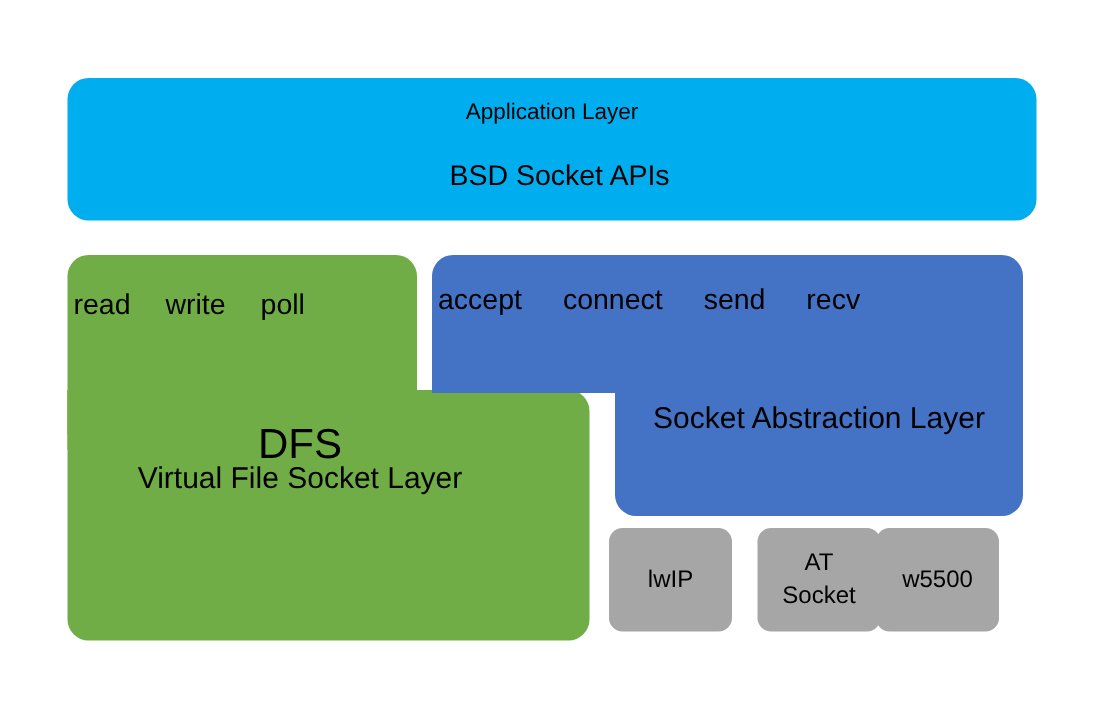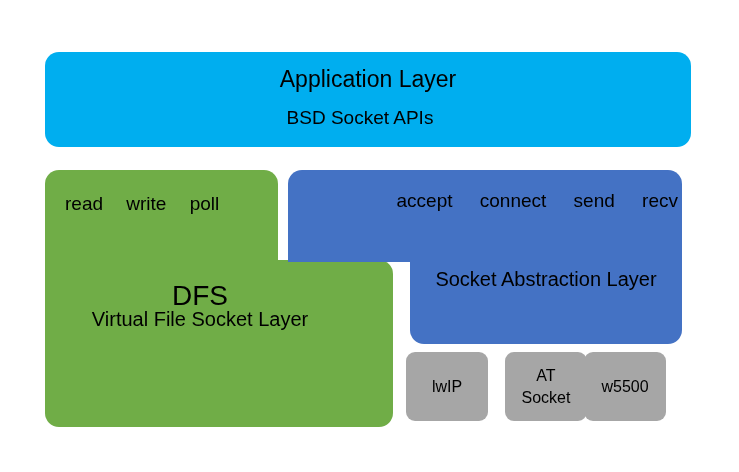--- a/index.html
+++ b/index.html
@@ -37,24 +37,24 @@
     top: 52px;
     width: 646px;
     height: 95px;
     background: #00AEEF;
     border-radius: 14px;
   }
   .app-title {
     left: 45px;
     top: 66px;
     width: 646px;
-    font-size: 23px;
+    font-size: 15px;
   }
   .app-sub {
-    left: 37px;
+    left: 50px;
     top: 107px;
     width: 646px;
     font-size: 19px;
   }
 
   
   .dfs-shape {
     position: absolute;
     left: 45px;
     top: 170px;
@@ -86,21 +86,21 @@
     width: 233px;
     height: 30px;
     background: #70AD47;
   }
   .dfs-api-row {
     left: 45px;
     top: 193px;
     width: 188px;
     font-size: 19px;
     text-align: left;
-    padding-left: 20px;
+    padding-left: 4px;
     box-sizing: border-box;
   }
   .dfs-api-row span { margin-right: 18px; }
   .dfs-api-row span:last-child { margin-right: 0; }
   .dfs-title {
     left: 45px;
     top: 279px;
     width: 310px;
     font-size: 28px;
   }
@@ -131,25 +131,25 @@
   .sal-bottom {
     position: absolute;
     left: 122px;
     top: 62px;
     width: 272px;
     height: 112px;
     background: #4472C4;
     border-radius: 0 0 14px 14px;
   }
   .sal-api-row {
-    left: 284px;
+    left: 272px;
     top: 190px;
     width: 394px;
     font-size: 19px;
-    text-align: right;
+    text-align: left;
     padding-left: 20px;
     box-sizing: border-box;
   }
   .sal-api-row span { margin-right: 22px; }
   .sal-api-row span:last-child { margin-right: 0; }
   .sal-title {
     left: 410px;
     top: 238px;
     width: 272px;
     font-size: 24px;

